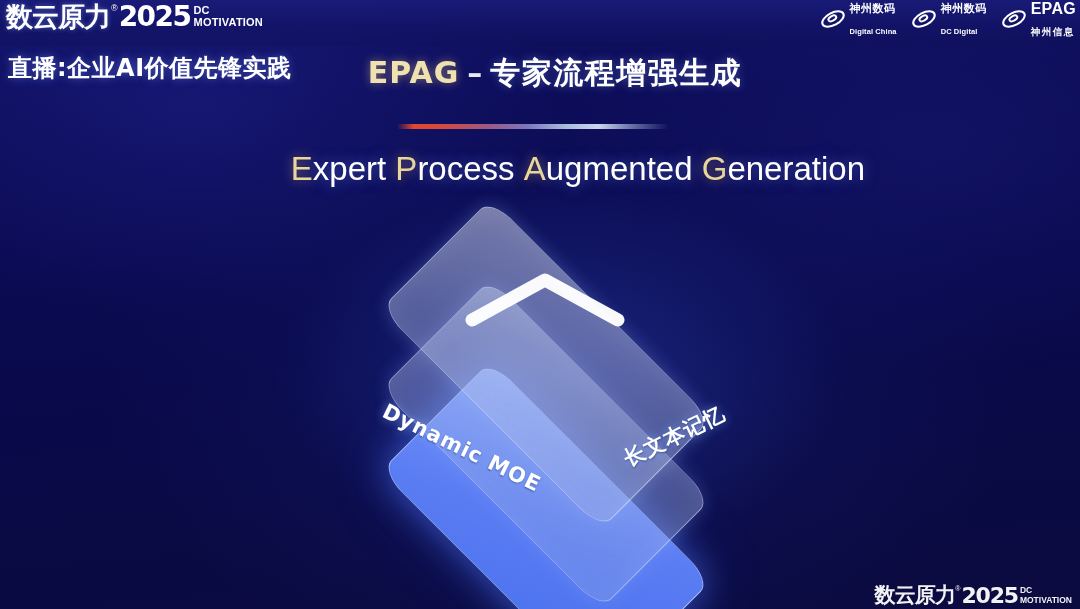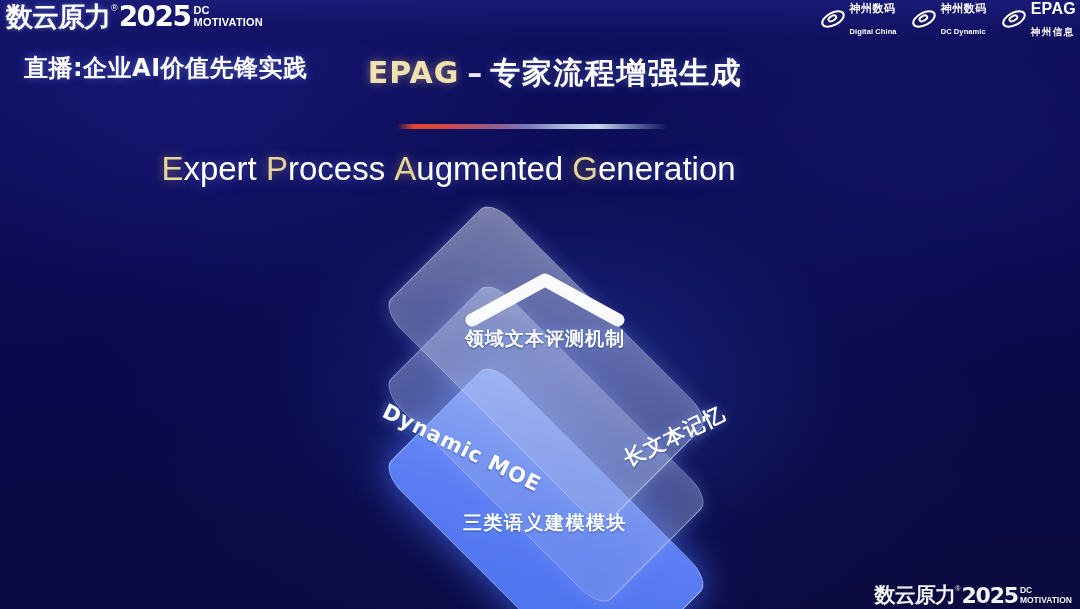--- a/index.html
+++ b/index.html
@@ -93,21 +93,20 @@
   .live-line {
     position: absolute;
     left: 8px; top: 52px;
     font-family: "DejaVu Sans", sans-serif;
     font-size: 24px;
     font-weight: 700;
     color: #ffffff;
     letter-spacing: 0.5px;
     text-shadow: 0 0 8px rgba(120,150,255,0.55);
     white-space: nowrap;
-    margin-left: 16px;
   }
 
   
   .partners {
     position: absolute;
     right: 4px; top: 5px;
     display: flex;
     align-items: center;
     gap: 14px;
   }
@@ -203,23 +202,23 @@
        #a8bade 62%,
        #c9d7ef 74%,
        rgba(180,200,235,0.55) 86%,
        rgba(120,140,200,0.0) 100%);
     filter: blur(0.4px);
   }
 
   
   .sub-title {
     position: absolute;
-    left: 16px; top: 150px;
+    left: 0; top: 150px;
     width: 865px;
-    text-align: center;
+    text-align: right;
     font-family: "Liberation Sans", sans-serif;
     font-size: 33px;
     font-weight: 400;
     color: #ffffff;
     white-space: nowrap;
     text-shadow: 0 0 14px rgba(120,150,255,0.5);
   }
   .sub-title .cap {
     color: #e9d79a;
     text-shadow: 0 0 12px rgba(255,210,120,0.45);
@@ -395,21 +394,21 @@
       </span>
     </div>
 
     <div class="partner">
       <svg class="swoosh" viewBox="0 0 40 34">
         <ellipse cx="20" cy="17" rx="18" ry="9.5" transform="rotate(-28 20 17)" fill="none" stroke="#ffffff" stroke-width="3.2"></ellipse>
         <ellipse cx="19" cy="16" rx="6.5" ry="3.6" transform="rotate(-28 19 16)" fill="none" stroke="#ffffff" stroke-width="3"></ellipse>
       </svg>
       <span class="partner-txt">
         <span class="p-cn">神州数码</span>
-        <span class="p-en">DC Dynamic</span>
+        <span class="p-en">DC Digital</span>
       </span>
     </div>
 
     <div class="partner">
       <svg class="swoosh" viewBox="0 0 40 34">
         <ellipse cx="20" cy="17" rx="18" ry="9.5" transform="rotate(-28 20 17)" fill="none" stroke="#ffffff" stroke-width="3.2"></ellipse>
         <ellipse cx="19" cy="16" rx="6.5" ry="3.6" transform="rotate(-28 19 16)" fill="none" stroke="#ffffff" stroke-width="3"></ellipse>
       </svg>
       <span class="partner-txt">
         <span class="p-big">EPAG</span>
@@ -430,26 +429,24 @@
   <div class="stack">
 
     <div class="layer layer-bot iso"></div>
     <div class="layer layer-mid iso"></div>
     <div class="layer layer-top iso"></div>
 
     <svg class="chevron" viewBox="0 0 170 62">
       <path d="M12 52 L85 12 L158 52" fill="none" stroke="#ffffff" stroke-width="13" stroke-linecap="round" stroke-linejoin="round" opacity="0.97"></path>
     </svg>
 
-    <div class="layer-label label-top">领域文本评测机制</div>
 
     <div class="edge-label edge-left">Dynamic MOE</div>
     <div class="edge-label edge-right">长文本记忆</div>
 
-    <div class="layer-label label-bot">三类语义建模模块</div>
   </div>
 
   <div class="watermark">
     <span class="wm-cn">数云原力</span>
     <span class="wm-reg">®</span>
     <span class="wm-year">2025</span>
     <span class="wm-dc">
       <span class="wm-dc-top">DC</span>
       <span class="wm-dc-bot">MOTIVATION</span>
     </span>

